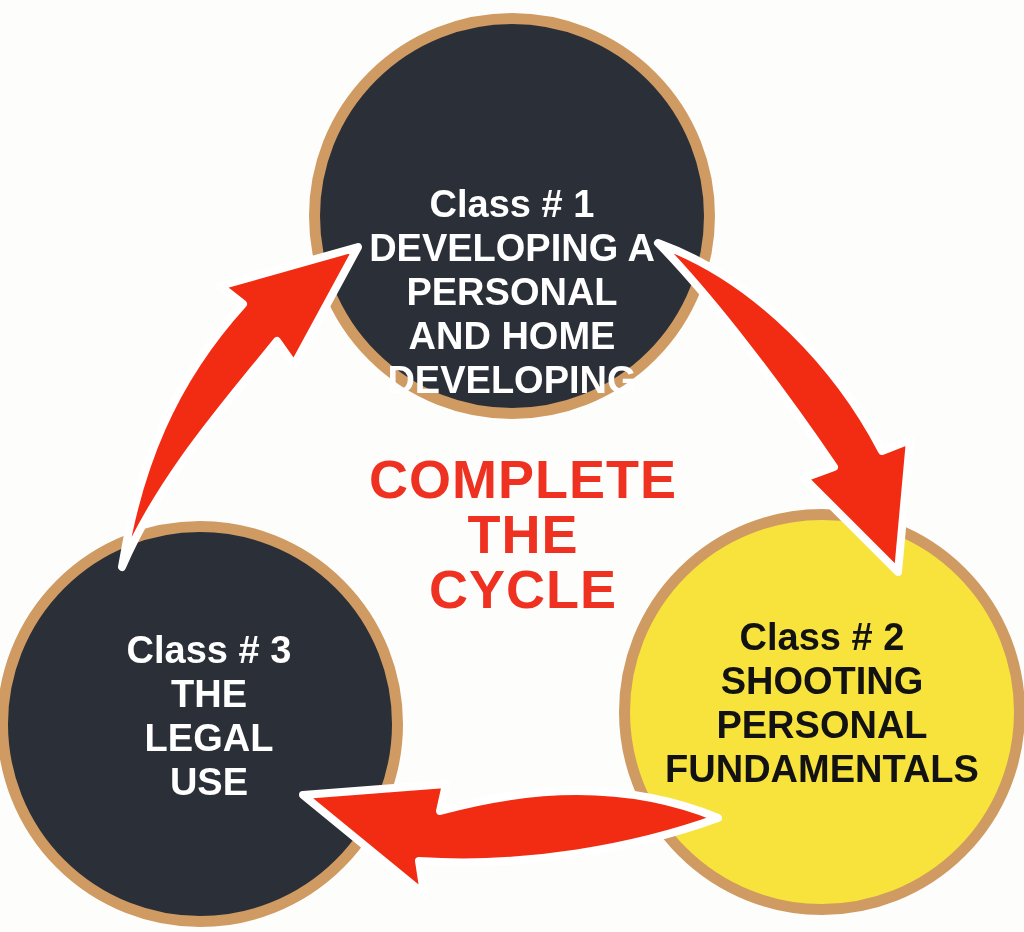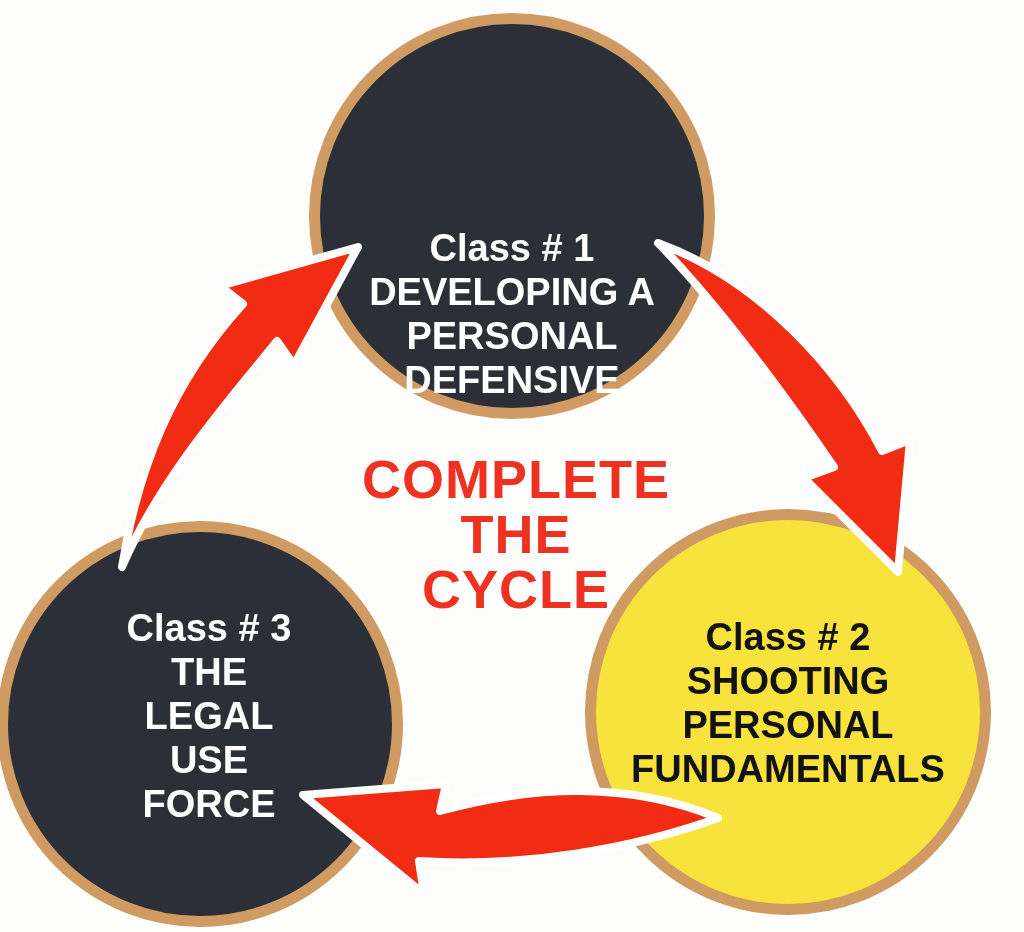--- a/index.html
+++ b/index.html
@@ -15,65 +15,65 @@
   .node{
     position:absolute;border-radius:50%;
     border:11px solid var(--border);
     display:flex;flex-direction:column;align-items:center;justify-content:center;
     text-align:center;font-weight:bold;
   }
   .node .line{display:block;white-space:nowrap;}
 
   .node-1{left:309px;top:13px;width:406px;height:406px;background:var(--dark);color:var(--text-light);font-size:38px;line-height:44px;transform:translateZ(0);justify-content:flex-end;}
   .node-1 .text{transform:translateY(-6px);}
-  .node-2{left:585px;top:509px;width:406px;height:406px;background:var(--yellow);color:var(--text-dark);font-size:38px;line-height:44px;}
+  .node-2{left:619px;top:509px;width:406px;height:406px;background:var(--yellow);color:var(--text-dark);font-size:38px;line-height:44px;}
   .node-2 .text{transform:translateY(-9px);}
   .node-3{left:-3px;top:521px;width:406px;height:406px;background:var(--dark);color:var(--text-light);font-size:38px;line-height:44px;}
   .node-3 .text{transform:translate(9px,-8px);}
 
   .center-label{
-    position:absolute;left:316px;top:452px;width:400px;
+    position:absolute;left:323px;top:452px;width:400px;
     text-align:center;color:var(--red-text);
     font-weight:bold;font-size:54px;line-height:55px;letter-spacing:1px;
   }
   .center-label .line{display:block;}
 
   svg.arrows{position:absolute;left:0;top:0;pointer-events:none;}
   .arrow{fill:var(--red-arrow);stroke:#ffffff;stroke-width:8;stroke-linejoin:round;stroke-linecap:round;}
 </style>
 </head>
 <body>
 
 <div class="stage">
 
   <div class="node node-1">
     <div class="text">
       <span class="line">Class # 1</span>
       <span class="line">DEVELOPING A</span>
       <span class="line">PERSONAL</span>
-      <span class="line">DEFENSIVE</span>
+      <span class="line">AND HOME</span>
+      <span class="line">DEVELOPING</span>
     </div>
   </div>
 
   <div class="node node-2">
     <div class="text">
       <span class="line">Class # 2</span>
       <span class="line">SHOOTING</span>
       <span class="line">PERSONAL</span>
       <span class="line">FUNDAMENTALS</span>
     </div>
   </div>
 
   <div class="node node-3">
     <div class="text">
       <span class="line">Class # 3</span>
       <span class="line">THE</span>
       <span class="line">LEGAL</span>
       <span class="line">USE</span>
-      <span class="line">FORCE</span>
     </div>
   </div>
 
   <div class="center-label">
     <span class="line">COMPLETE</span>
     <span class="line">THE</span>
     <span class="line">CYCLE</span>
   </div>
 
   <svg class="arrows" width="1024" height="932" viewBox="0 0 1024 932">

